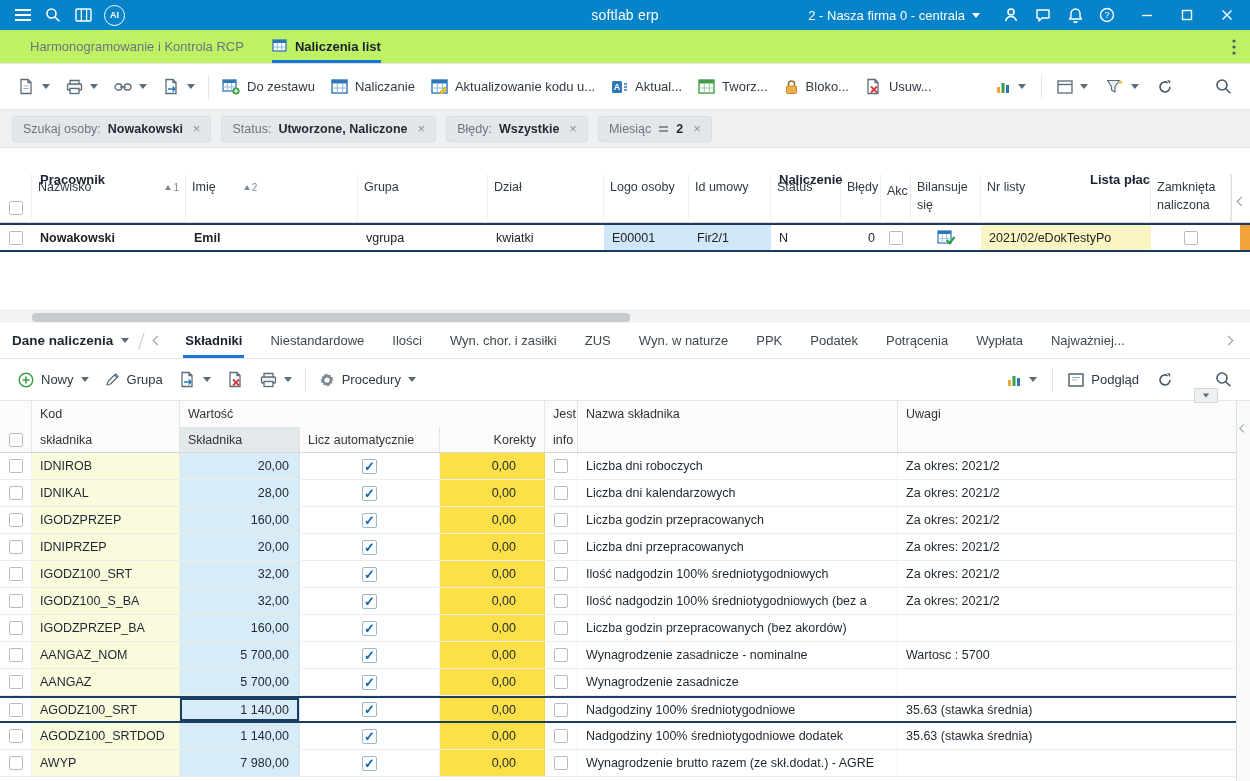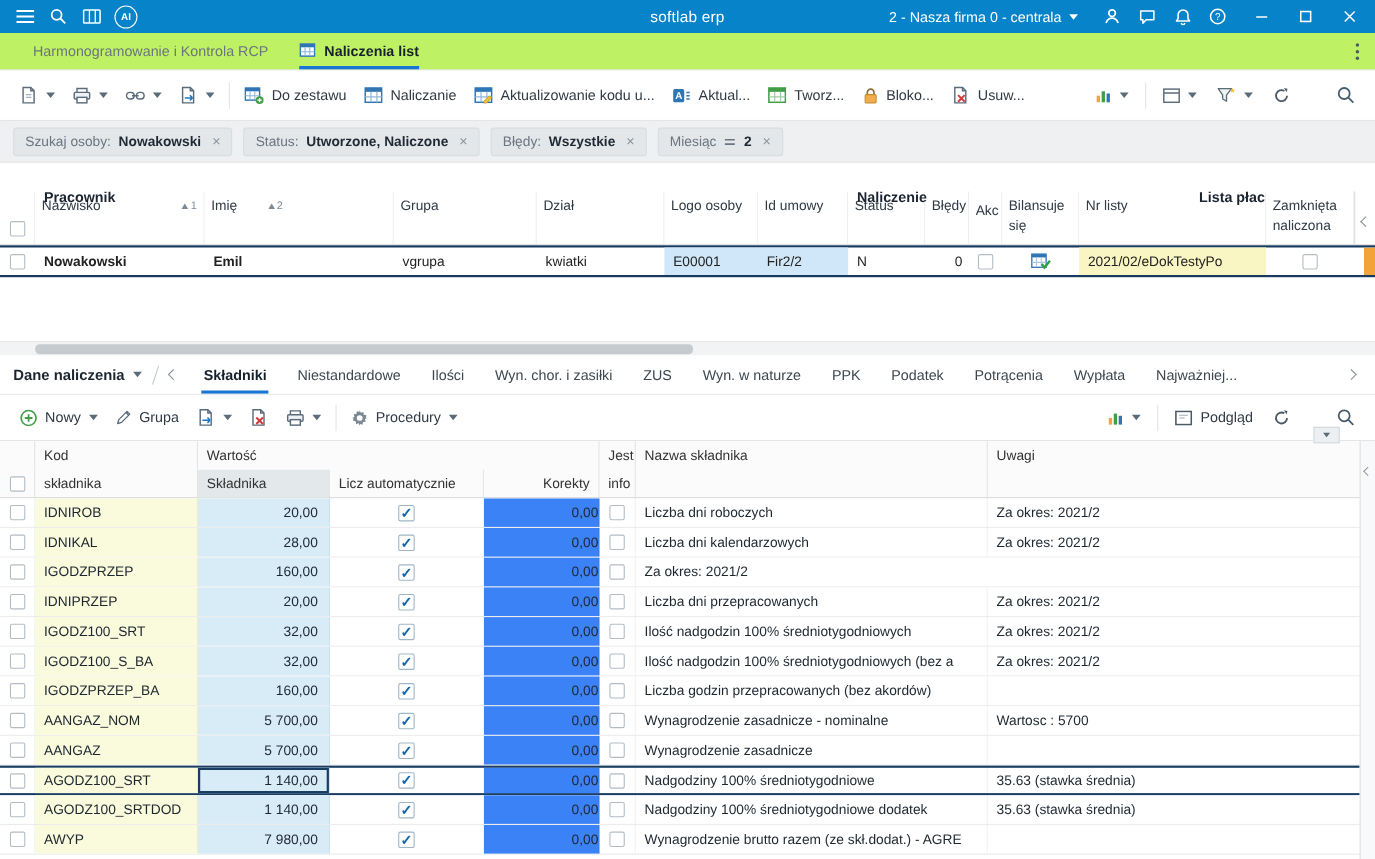--- a/index.html
+++ b/index.html
@@ -104,21 +104,21 @@
   .rtx{justify-content:flex-end;padding-right:10px}
   .g2body{flex:1;overflow:hidden}
   .g2row{display:flex;height:27px;border-bottom:1px solid #ececec;background:#fff;font-size:12.5px}
   .g2row.sel{border-top:2px solid #1a3e63;border-bottom:2px solid #1a3e63}
   .c{display:flex;align-items:center;padding:0 8px;white-space:nowrap;overflow:hidden;border-right:1px solid rgba(0,0,0,.05);color:#1d2730}
   .cbcol{width:32px;flex:none;justify-content:center;padding:0}
   .kod{width:148px;flex:none;background:#fafadc}
   .wart{width:120px;flex:none;background:#d8ecf8;justify-content:flex-end;padding-right:10px}
   .sel .wart{box-shadow:inset 0 0 0 2px #1a3e63}
   .licz{width:140px;flex:none;justify-content:center}
-  .kor{width:105px;flex:none;background:#3b82f6;justify-content:flex-end;padding-right:0}
+  .kor{width:105px;flex:none;background:#fde047;justify-content:flex-end;padding-right:28px}
   .jest{width:33px;flex:none;justify-content:center;padding:0}
   .nazwa{width:320px;flex:none}
   .uwagi{flex:1}
   .g2rail{position:absolute;right:0;top:0;bottom:0;width:14px;background:#f8f9fa;border-left:1px solid #e0e0e0;display:flex;flex-direction:column;align-items:center;z-index:2}
   .g2rail .arrL{margin-top:24px;transform:rotate(45deg) scale(.85)}
 
   
   .ucb{width:14px;height:14px;border:1px solid #b3bcc3;border-radius:2px;background:#fff;display:inline-block;cursor:pointer;flex:none}
   .chk{width:15px;height:15px;border:1px solid #9fb6c6;border-radius:2px;background:#fff;display:flex;align-items:center;justify-content:center;cursor:pointer;flex:none}
   .chk::after{content:"✓";color:#1266ad;font-weight:bold;font-size:13px;line-height:1}
@@ -439,21 +439,21 @@
     </div>
     <div class="g1row">
       <div class="rc a0 center">
           <span class="ucb"></span>
         </div>
       <div class="rc a1 bold">Nowakowski</div>
       <div class="rc a2 bold">Emil</div>
       <div class="rc a3">vgrupa</div>
       <div class="rc a4">kwiatki</div>
       <div class="rc a5 bg-blue">E00001</div>
-      <div class="rc a6 bg-blue">Fir2/2</div>
+      <div class="rc a6 bg-blue">Fir2/1</div>
       <div class="rc a7">N</div>
       <div class="rc a8 rt">0</div>
       <div class="rc a9 center">
           <span class="ucb"></span>
         </div>
       <div class="rc a10 center">
         <svg width="19" height="16" viewBox="0 0 19 16">
             <rect x="1" y="1" width="13" height="12" fill="#fff" stroke="#2e76b5" stroke-width="1.2"></rect>
             <rect x="1" y="1" width="13" height="3" fill="#2e76b5"></rect>
             <path d="M5.3 4v9M9.6 4v9M1 8.5h13" stroke="#a9c7e2" stroke-width="1"></path>
@@ -662,20 +662,21 @@
           </div>
     <div class="c kod">IGODZPRZEP</div>
     <div class="c wart">160,00</div>
     <div class="c licz">
             <span class="chk"></span>
           </div>
     <div class="c kor">0,00</div>
     <div class="c jest">
             <span class="ucb"></span>
           </div>
+    <div class="c nazwa">Liczba godzin przepracowanych</div>
     <div class="c uwagi">Za okres: 2021/2</div>
   </div>
         <div class="g2row">
     <div class="c cbcol">
             <span class="ucb"></span>
           </div>
     <div class="c kod">IDNIPRZEP</div>
     <div class="c wart">20,00</div>
     <div class="c licz">
             <span class="chk"></span>

